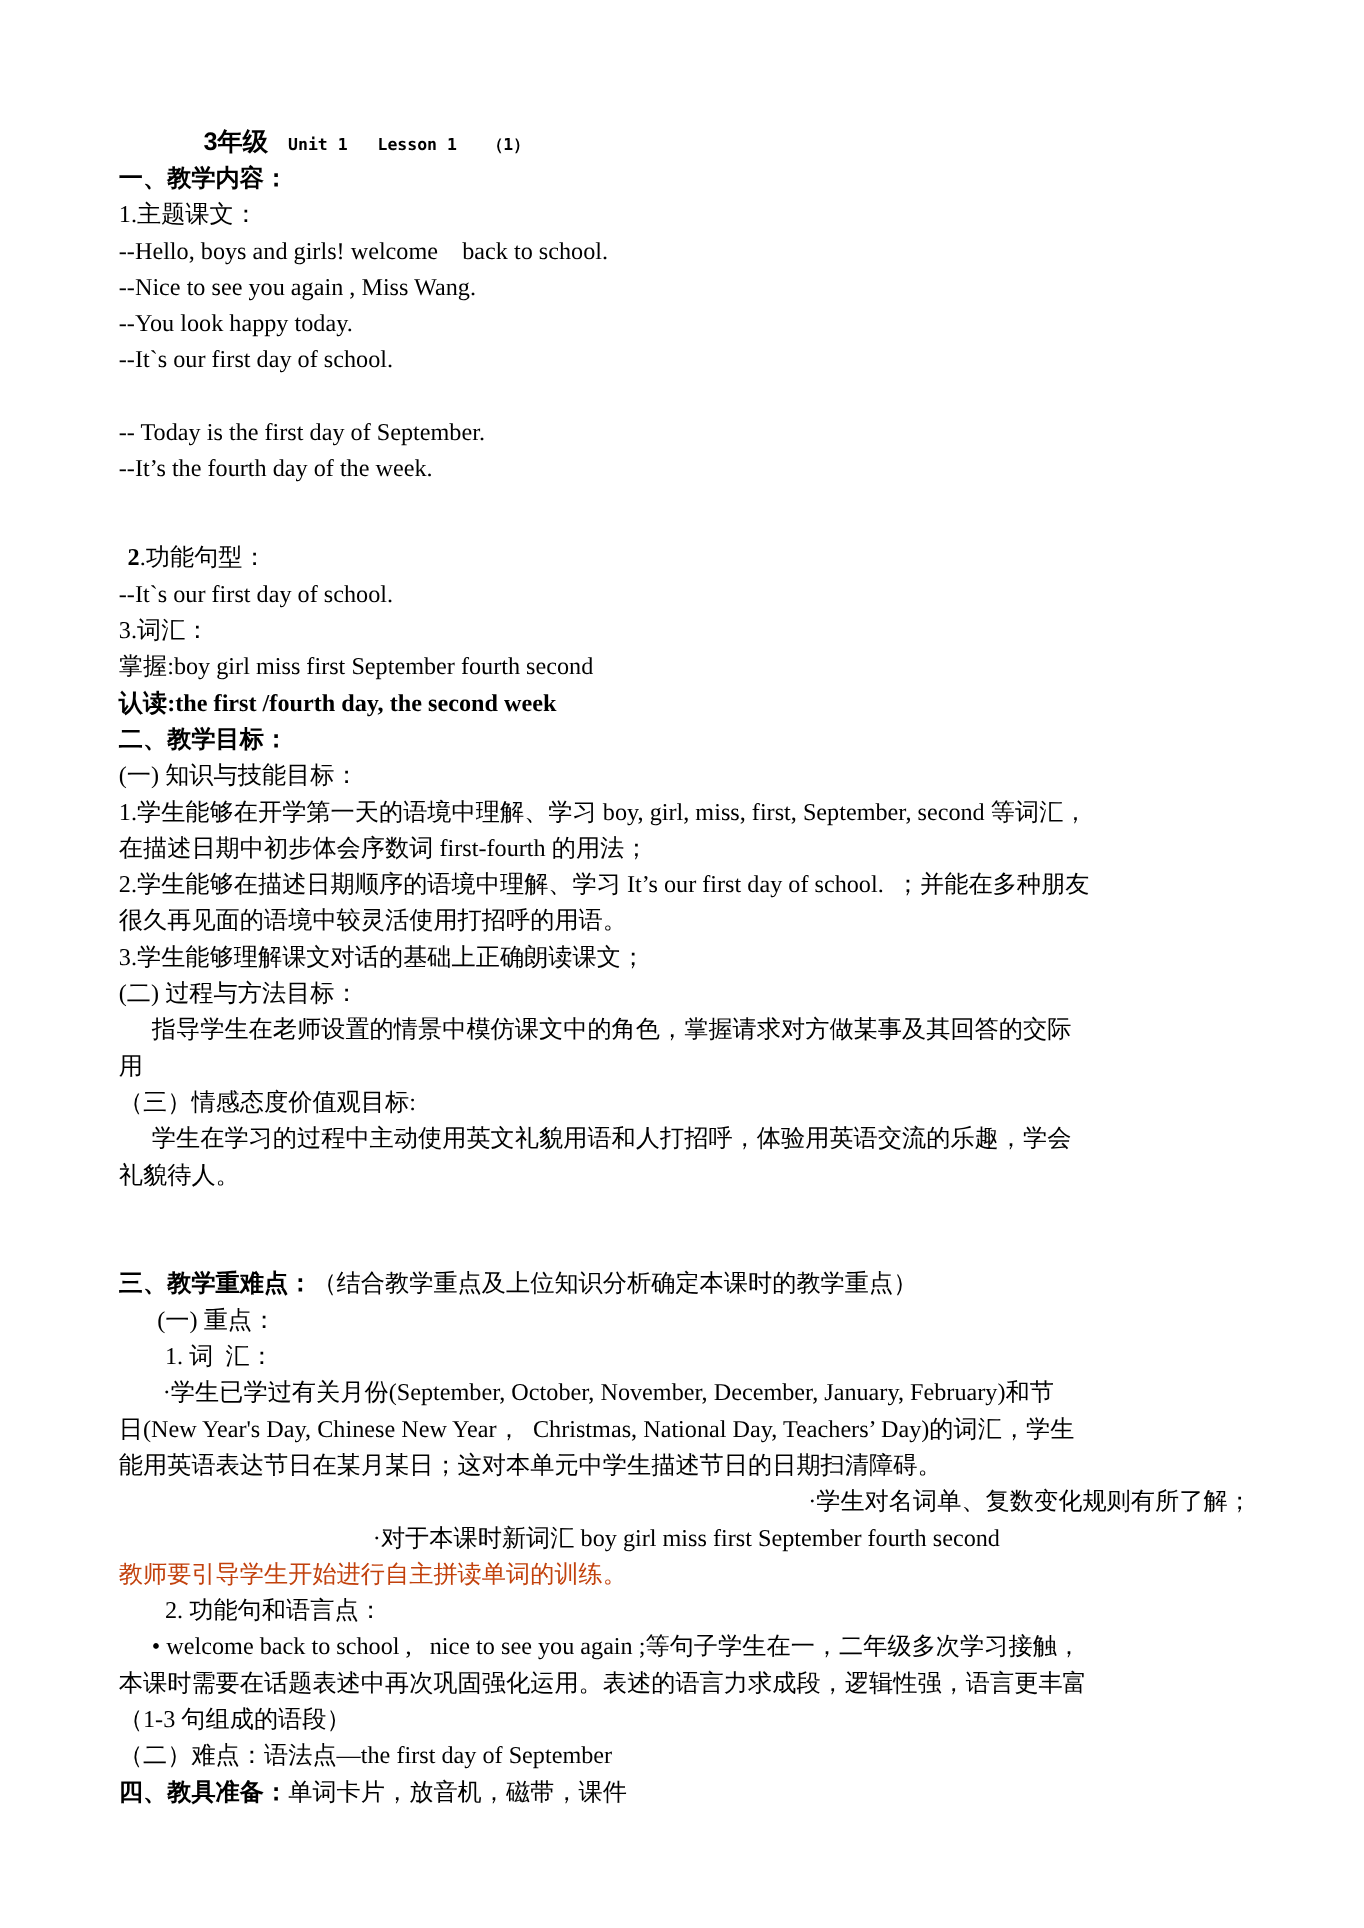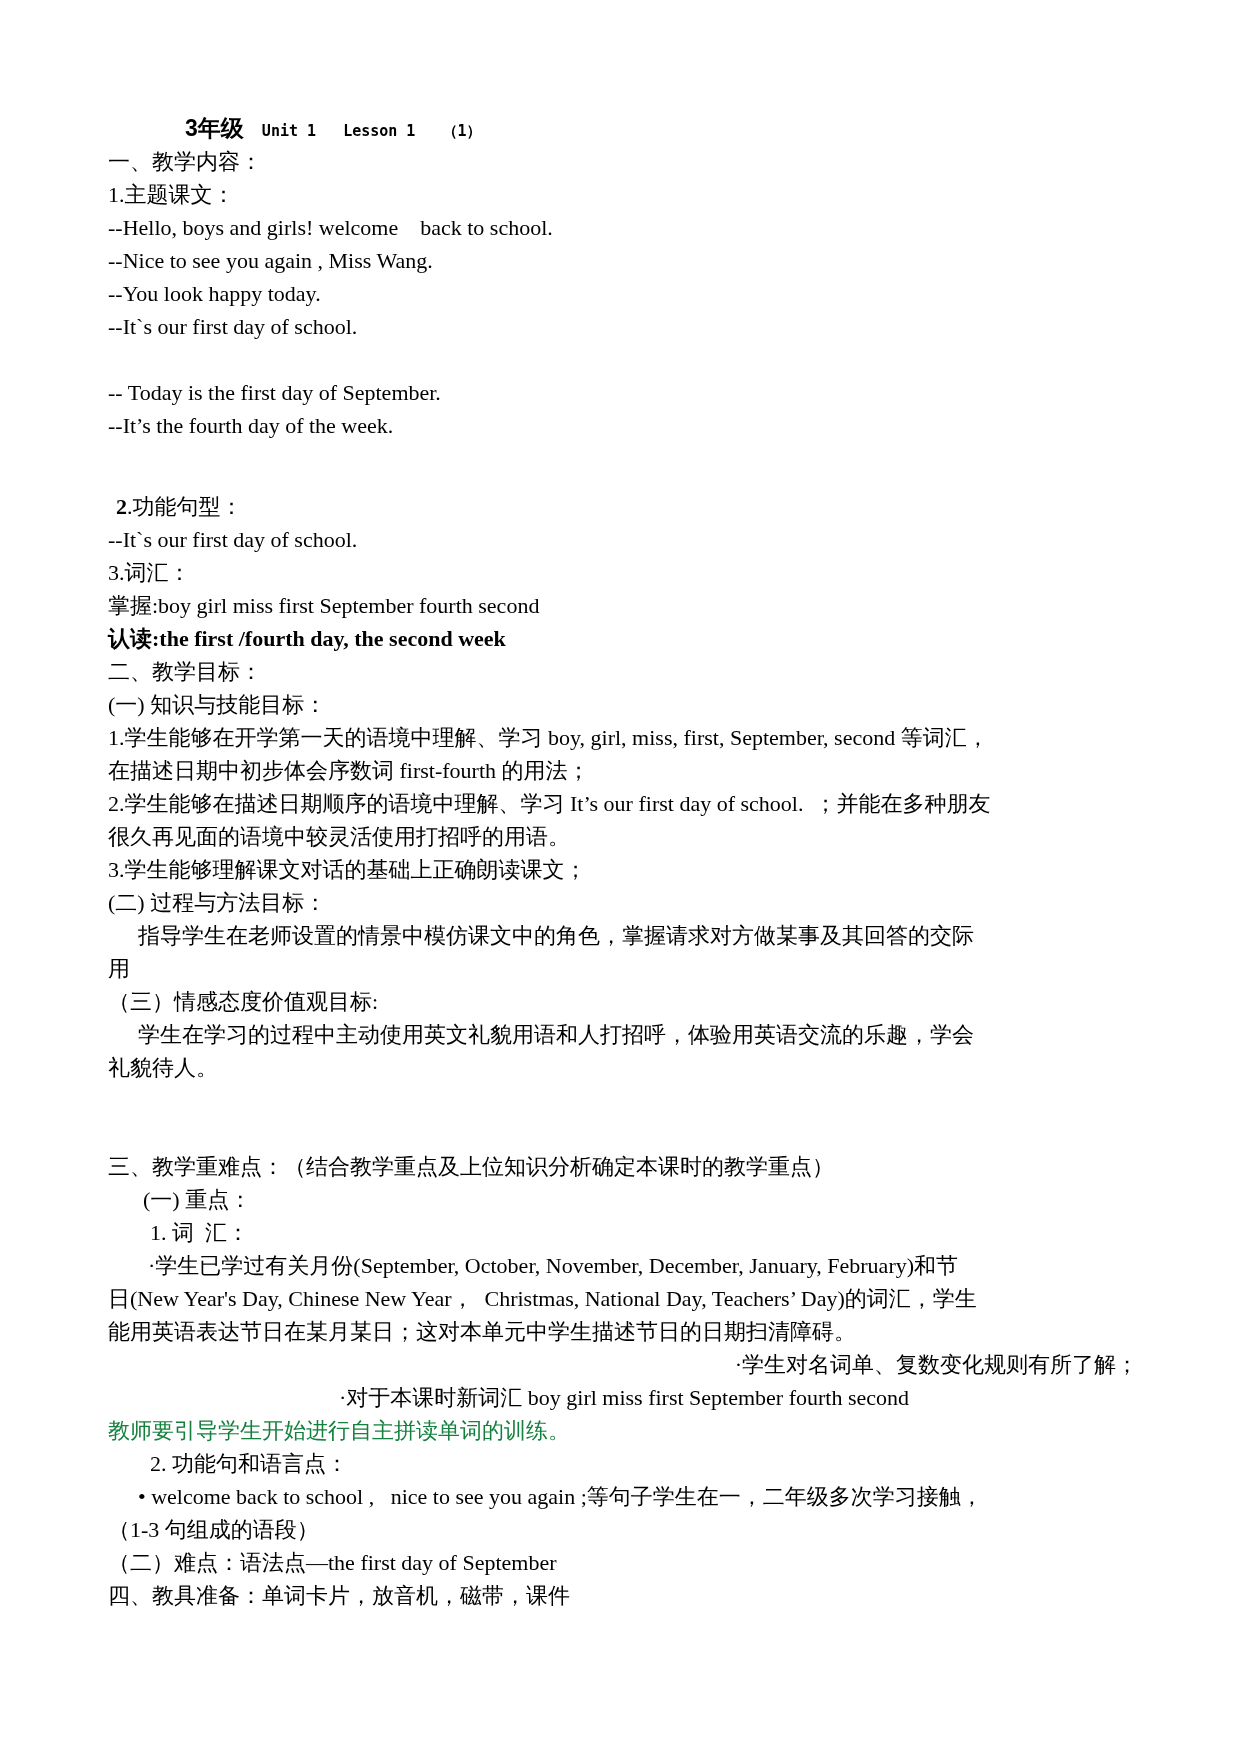--- a/index.html
+++ b/index.html
@@ -19,22 +19,22 @@
   .line{
     height:33px;
     line-height:33px;
     font-size:22px;
     white-space:pre;
   }
   .line.blank{height:33px;}
   
   .s-n{font-family:"Liberation Serif","DejaVu Serif",serif;}
   .s-b{font-family:"Liberation Serif","DejaVu Serif",serif;font-weight:bold;}
-  .s-h{font-family:"Liberation Sans","DejaVu Sans",sans-serif;font-weight:normal;}
-  .s-blue{font-family:"Liberation Serif","DejaVu Serif",serif;color:#15803d;}
+  .s-h{font-family:"Liberation Sans","DejaVu Sans",sans-serif;font-weight:bold;}
+  .s-blue{font-family:"Liberation Serif","DejaVu Serif",serif;color:#c2410c;}
   .s-tc{font-family:"Liberation Sans","DejaVu Sans",sans-serif;font-weight:bold;font-size:23px;text-align:center;}
   .s-te{font-family:"DejaVu Sans Mono","Liberation Mono",monospace;font-weight:bold;font-size:15px;}
 </style>
 </head>
 <body>
 
 <div class="canvas">
   <div class="doc">
       <div class="line" style="padding-left: 77px;"><span class="s-tc">3年级</span><span class="s-te">  Unit 1   Lesson 1   （1）</span></div>
       <div class="line"><span class="s-h">一、教学内容：</span></div>
@@ -70,17 +70,18 @@
       <div class="line" style="padding-left: 35px;"><span class="s-n">(一) 重点：</span></div>
       <div class="line" style="padding-left: 42px;"><span class="s-n">1. 词  汇：</span></div>
       <div class="line" style="padding-left: 40px;"><span class="s-n">·学生已学过有关月份(September, October, November, December, January, February)和节</span></div>
       <div class="line"><span class="s-n">日(New Year's Day, Chinese New Year，  Christmas, National Day, Teachers’ Day)的词汇，学生</span></div>
       <div class="line"><span class="s-n">能用英语表达节日在某月某日；这对本单元中学生描述节日的日期扫清障碍。</span></div>
       <div class="line" style="padding-left: 40px; text-align: right;"><span class="s-n">·学生对名词单、复数变化规则有所了解；</span></div>
       <div class="line" style="padding-left: 2px; text-align: center;"><span class="s-n">·对于本课时新词汇 boy girl miss first September fourth second</span></div>
       <div class="line"><span class="s-blue">教师要引导学生开始进行自主拼读单词的训练。</span></div>
       <div class="line" style="padding-left: 42px;"><span class="s-n">2. 功能句和语言点：</span></div>
       <div class="line" style="padding-left: 30px;"><span class="s-n">• welcome back to school ,   nice to see you again ;等句子学生在一，二年级多次学习接触，</span></div>
+      <div class="line"><span class="s-n">本课时需要在话题表述中再次巩固强化运用。表述的语言力求成段，逻辑性强，语言更丰富</span></div>
       <div class="line"><span class="s-n">（1-3 句组成的语段）</span></div>
       <div class="line"><span class="s-n">（二）难点：语法点—the first day of September</span></div>
       <div class="line"><span class="s-h">四、教具准备：</span><span class="s-n">单词卡片，放音机，磁带，课件</span></div>
     </div>
 </div>
 
 </body></html>

